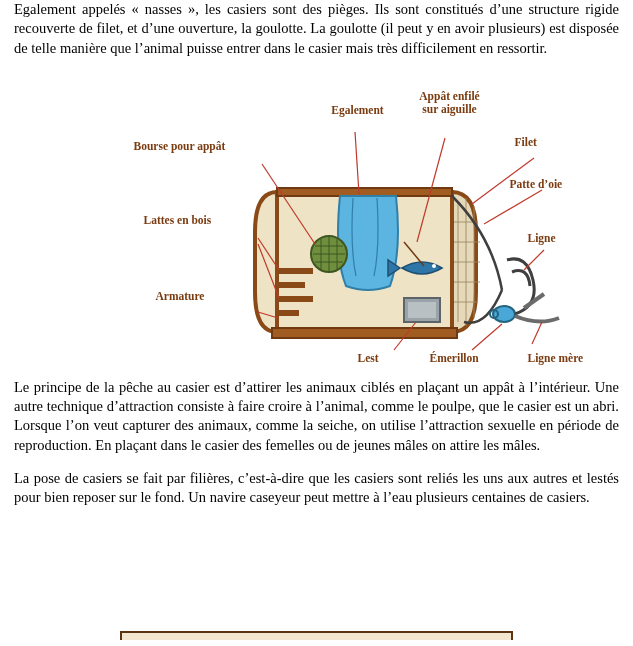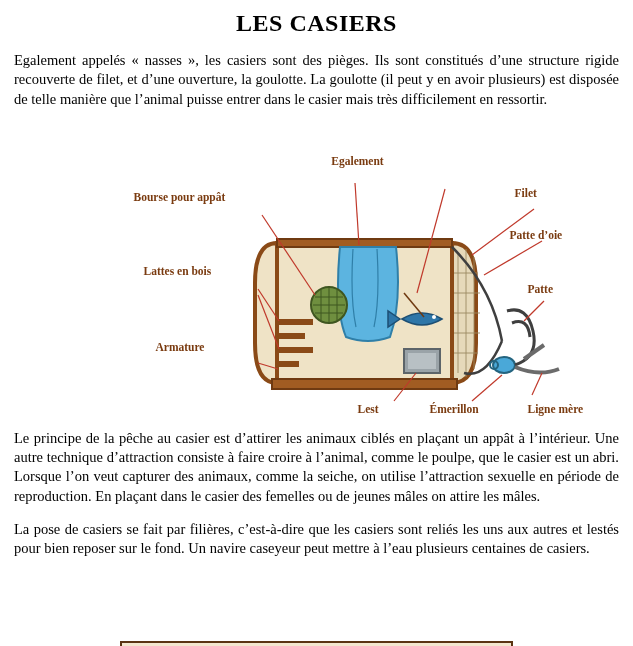--- a/index.html
+++ b/index.html
@@ -67,21 +67,20 @@
     border-left: 2px solid #5b3413;
     border-right: 2px solid #5b3413;
     background: #f4e7cf;
   }
 </style>
 </head>
 <body>
 
 <div class="page">
 
-  <h1 class="title">LES CASIERS</h1>
 
   <p class="body-text">Egalement appelés « nasses », les casiers sont des pièges. Ils sont constitués d’une structure rigide recouverte de filet, et d’une ouverture, la goulotte. La goulotte (il peut y en avoir plusieurs) est disposée de telle manière que l’animal puisse entrer dans le casier mais très difficilement en ressortir.</p>
 
   <div class="figure">
     <svg width="490" height="300" viewBox="0 0 490 300">
 
       <g>
 
         <path d="M205 120 q-22 0 -22 40 v60 q0 40 22 40 h0 v-140 z" fill="#efe3c6" stroke="#8a4a17" stroke-width="4"></path>
 
@@ -160,25 +159,27 @@
         <line x1="186" y1="172" x2="207" y2="226"></line>
         <line x1="472" y1="178" x2="452" y2="198"></line>
         <line x1="186" y1="240" x2="206" y2="246"></line>
         <line x1="322" y1="278" x2="344" y2="250"></line>
         <line x1="400" y1="278" x2="430" y2="252"></line>
         <line x1="460" y1="272" x2="470" y2="250"></line>
       </g>
     </svg>
 
     <div class="fig-label center" style="left: 240px; top: 32px; width: 92px;">Egalement</div>
+    <div class="fig-label center" style="left: 330px; top: 18px; width: 96px; white-space: pre-line;">Appât enfilé
+sur aiguille</div>
     <div class="fig-label" style="left: 443px; top: 64px;">Filet</div>
     <div class="fig-label" style="left: 62px; top: 68px;">Bourse pour appât</div>
     <div class="fig-label" style="left: 438px; top: 106px;">Patte d’oie</div>
     <div class="fig-label" style="left: 72px; top: 142px;">Lattes en bois</div>
-    <div class="fig-label" style="left: 456px; top: 160px;">Patte</div>
+    <div class="fig-label" style="left: 456px; top: 160px;">Ligne</div>
     <div class="fig-label" style="left: 84px; top: 218px;">Armature</div>
     <div class="fig-label" style="left: 286px; top: 280px;">Lest</div>
     <div class="fig-label" style="left: 358px; top: 280px;">Émerillon</div>
     <div class="fig-label" style="left: 456px; top: 280px;">Ligne mère</div>
   </div>
 
   <p class="body-text">Le principe de la pêche au casier est d’attirer les animaux ciblés en plaçant un appât à l’intérieur. Une autre technique d’attraction consiste à faire croire à l’animal, comme le poulpe, que le casier est un abri. Lorsque l’on veut capturer des animaux, comme la seiche, on utilise l’attraction sexuelle en période de reproduction. En plaçant dans le casier des femelles ou de jeunes mâles on attire les mâles.</p>
 
   <p class="body-text spaced-top">La pose de casiers se fait par filières, c’est-à-dire que les casiers sont reliés les uns aux autres et lestés pour bien reposer sur le fond. Un navire caseyeur peut mettre à l’eau plusieurs centaines de casiers.</p>
 

